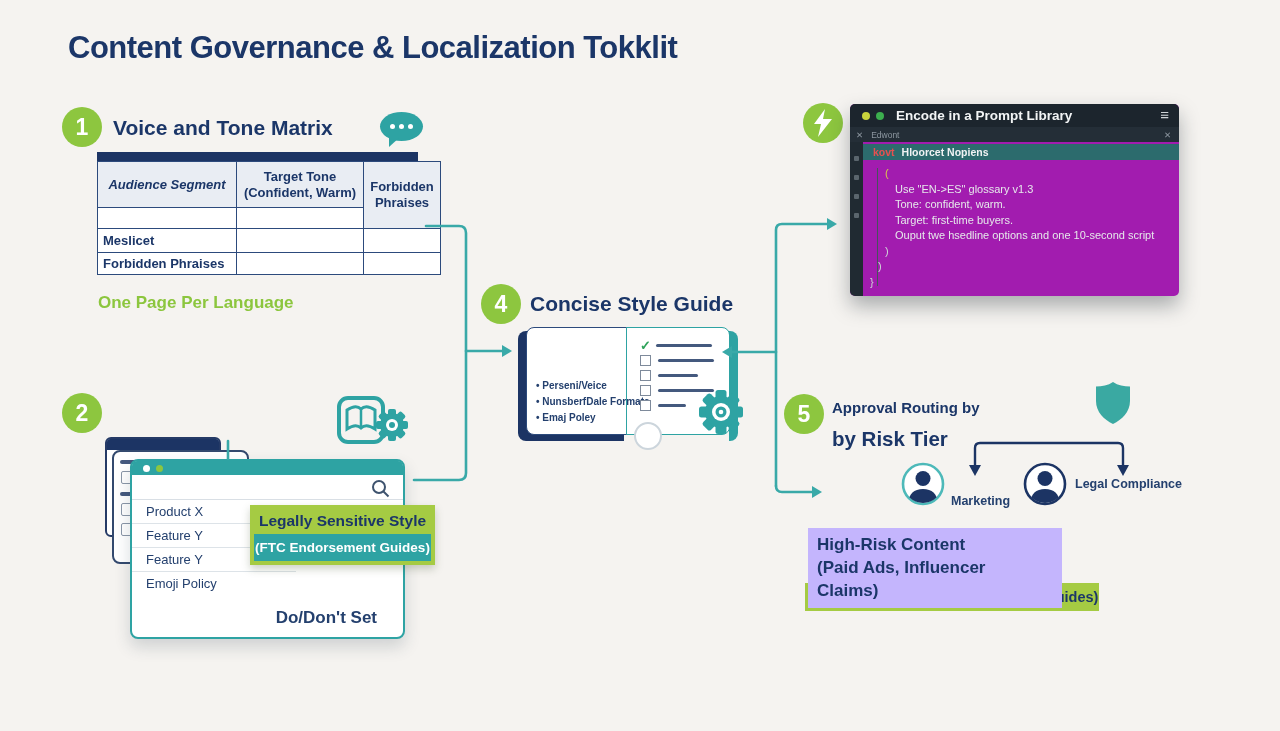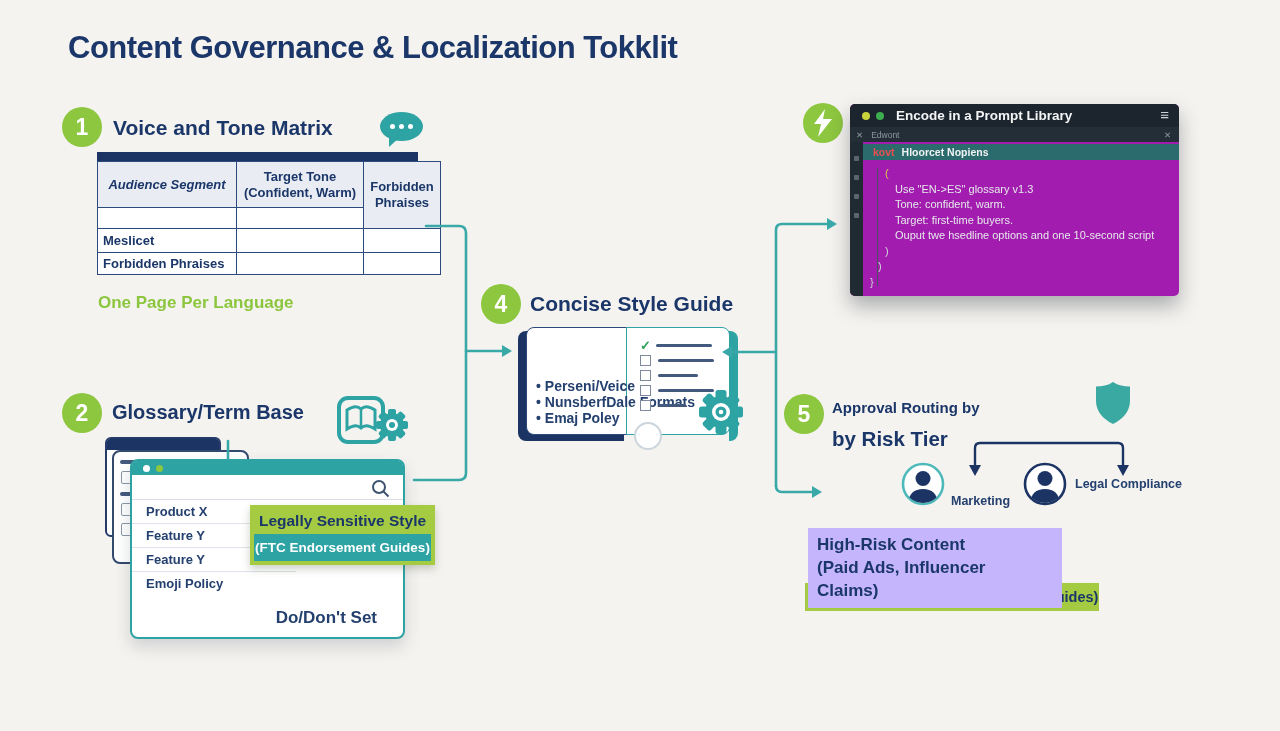--- a/index.html
+++ b/index.html
@@ -24,33 +24,33 @@
   .win-back .bar{height:11px;background:#1c3464;border-radius:3px 3px 0 0;}
   .win-mid{position:absolute;left:112px;top:450px;width:133px;height:110px;background:#fff;border:2px solid #33496e;border-radius:8px;}
   .mini-sq{width:11px;height:11px;border:1.6px solid #8b97a8;border-radius:2px;margin:7px 0 0 7px;}
   .mini-txt{width:20px;height:4px;background:#44597e;border-radius:2px;margin:8px 0 0 6px;}
   .win-front{position:absolute;left:130px;top:459px;width:271px;height:176px;background:#fff;border:2px solid #2ea3a3;border-radius:8px;box-shadow:0 8px 16px rgba(40,60,80,.18);}
   .win-front .bar{height:14px;background:#2ea3a3;border-radius:5px 5px 0 0;display:flex;align-items:center;gap:6px;padding-left:11px;}
   .win-front .bar .d1{width:7px;height:7px;border-radius:50%;background:#fff;}
   .win-front .bar .d2{width:7px;height:7px;border-radius:50%;background:#8dc63f;}
   .search-row{position:relative;height:24px;border-bottom:1.5px solid #d9dfe5;margin:0 0 0 0;}
   .search-row svg{position:absolute;right:12px;top:4px;}
-  .g-item{height:23px;line-height:23px;font-size:13px;font-weight:bold;color:#24406e;padding-left:14px;border-bottom:1.5px solid #dde3e8;width:150px;}
+  .g-item{height:23px;line-height:23px;font-size:13px;font-weight:normal;color:#24406e;padding-left:14px;border-bottom:1.5px solid #dde3e8;width:150px;}
   .g-item.last{border-bottom:none;}
   .g-footer{position:absolute;right:26px;bottom:9px;font-size:17px;font-weight:bold;color:#24406e;}
   .overlay-badge{position:absolute;left:250px;top:505px;width:185px;background:#a5cb43;box-shadow:0 4px 8px rgba(60,80,40,.25);padding:2px 0 4px 0;z-index:5;}
   .overlay-badge .l1{text-align:center;font-size:15.5px;font-weight:bold;color:#1b3668;height:27px;line-height:27px;}
   .overlay-badge .l2{margin:0 4px;background:#2ea3a3;color:#fff;text-align:center;font-size:13.5px;font-weight:bold;height:27px;line-height:27px;}
   
   .book-cover-l{position:absolute;left:518px;top:331px;width:106px;height:110px;background:#1c3464;border-radius:8px 0 0 8px;}
   .book-page-l{position:absolute;left:526px;top:327px;width:100px;height:106px;background:#fff;border:1.6px solid #2c4a7c;border-radius:8px 0 0 8px;}
   .book-page-r{position:absolute;left:626px;top:327px;width:102px;height:106px;background:#fff;border:1.6px solid #2ea3a3;border-radius:0 8px 8px 0;}
   .book-cover-r{position:absolute;left:729px;top:331px;width:9px;height:110px;background:#2ea3a3;border-radius:0 8px 8px 0;}
   .book-notch{position:absolute;left:634px;top:422px;width:24px;height:24px;background:#fff;border:2px solid #ccd5dc;border-radius:50%;z-index:4;}
-  .book-bullets{position:absolute;left:536px;top:378px;font-size:14px;font-weight:bold;color:#24406e;line-height:16px;}
+  .book-bullets{position:absolute;left:536px;top:378px;font-size:10px;font-weight:bold;color:#24406e;line-height:16px;}
   .book-bullets div::before{content:"• ";}
   .cl{position:absolute;left:640px;top:338px;}
   .cl-row{display:flex;align-items:center;gap:7px;height:15px;}
   .cl-box{width:9px;height:9px;border:1.6px solid #7e8a9b;background:#fff;}
   .cl-line{height:2.5px;background:#44597e;border-radius:2px;}
   .cl-check{color:#2fa35a;font-size:13px;font-weight:bold;width:9px;line-height:9px;}
   
   .editor{position:absolute;left:850px;top:104px;width:329px;height:192px;background:#a21caf;border-radius:5px;box-shadow:0 10px 20px rgba(30,40,50,.35);overflow:hidden;}
   .ed-titlebar{position:relative;height:23px;background:#1c252d;display:flex;align-items:center;}
   .ed-titlebar .d1{width:8px;height:8px;border-radius:50%;background:#c9d43c;margin-left:12px;}
@@ -121,21 +121,20 @@
     <tr style="height:22px;">
       <td>Forbidden Phraises</td>
       <td></td>
       <td></td>
     </tr>
   </tbody>
     </table>
   <div class="vt-caption">One Page Per Language</div>
 
   <div class="num-badge" style="left:62px;top:393px;">2</div>
-  <div class="sec-title" style="left:112px;top:401px;font-size:20px;">Glossary/Term Base</div>
 
   <svg class="abs" style="left:336px;top:392px;" width="74" height="56" viewBox="0 0 74 56">
     <rect x="3" y="6" width="44" height="44" rx="9" fill="none" stroke="#2ea3a3" stroke-width="4"></rect>
     <path d="M11 18 C17 14 22 14 25 17 C28 14 33 14 39 18 L39 37 C33 33 28 33 25 36 C22 33 17 33 11 37 Z" fill="none" stroke="#2ea3a3" stroke-width="3"></path>
     <line x1="25" y1="17" x2="25" y2="36" stroke="#2ea3a3" stroke-width="2.5"></line>
     <g transform="translate(56,33)">
       <g fill="#2ea3a3">
         <rect x="-16" y="-4" width="32" height="8" rx="2"></rect>
         <rect x="-16" y="-4" width="32" height="8" rx="2" transform="rotate(45)"></rect>
         <rect x="-16" y="-4" width="32" height="8" rx="2" transform="rotate(90)"></rect>

